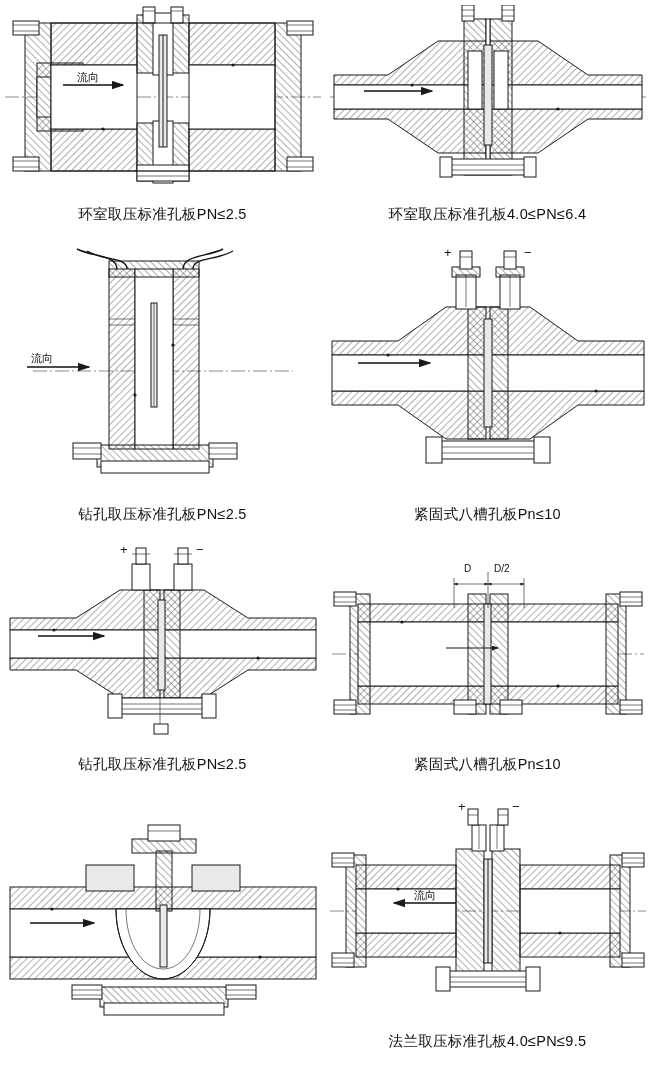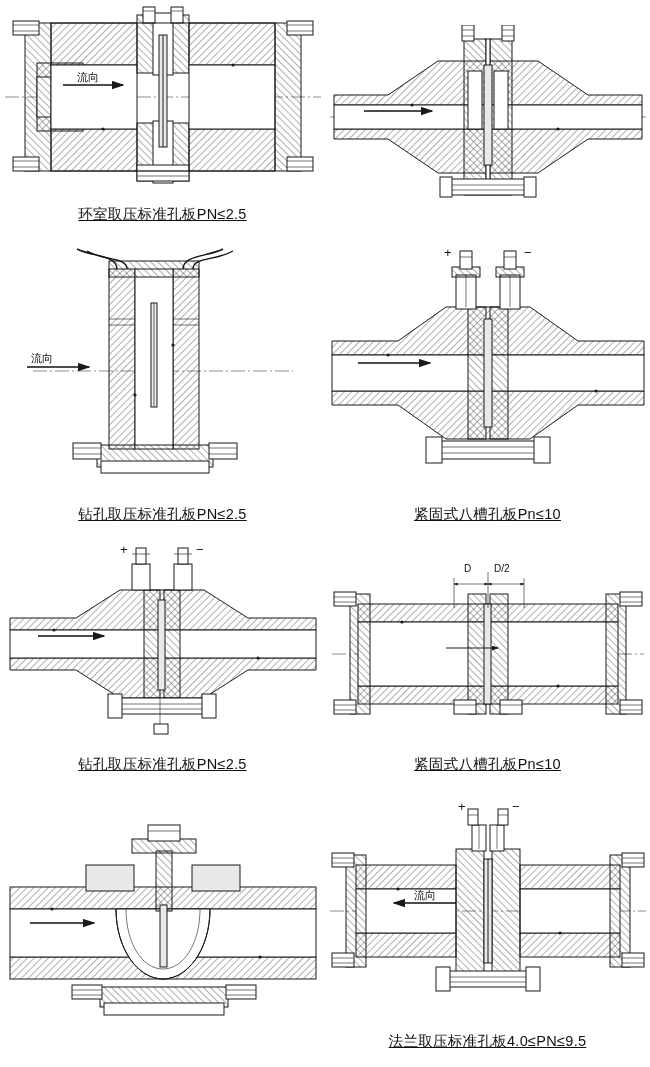--- a/index.html
+++ b/index.html
@@ -44,21 +44,20 @@
     display: block;
   }
   .caption {
     font-size: 14.5px;
     font-family: "Liberation Sans", sans-serif;
     letter-spacing: 0.3px;
     text-align: center;
     padding: 6px 4px 16px 4px;
     white-space: nowrap;
     color: #111;
-    text-decoration: underline;
   }
   
   .ln { stroke: #1a1a1a; stroke-width: 1; fill: none; }
   .ln-thin { stroke: #1a1a1a; stroke-width: 0.6; fill: none; }
   .ln-thick { stroke: #111; stroke-width: 1.4; fill: none; }
   .dash-center { stroke: #6f6f6f; stroke-width: 0.8; fill: none; stroke-dasharray: 14 3 2 3; }
   .hatch-a { fill: url(#hatchA); stroke: #1a1a1a; stroke-width: 1; }
   .hatch-b { fill: url(#hatchB); stroke: #1a1a1a; stroke-width: 1; }
   .white { fill: #ffffff; stroke: #1a1a1a; stroke-width: 1; }
   .grey { fill: #e9e9e9; stroke: #1a1a1a; stroke-width: 1; }
@@ -200,20 +199,21 @@
             <rect class="white" x="112" y="152" width="12" height="20"></rect>
             <rect class="white" x="196" y="152" width="12" height="20"></rect>
           </g>
 
           <line class="ln-thick" x1="36" y1="86" x2="104" y2="86" marker-end="url(#ah)"></line>
 
           <circle class="dot" cx="230" cy="104" r="1.6"></circle>
           <circle class="dot" cx="84" cy="80" r="1.6"></circle>
         </svg>
       </div>
+      <div class="caption">环室取压标准孔板4.0≤PN≤6.4</div>
     </div>
 
     <div class="cell">
       <div class="figure">
         <svg width="300" height="250" viewBox="0 0 300 250">
           <line class="dash-center" x1="20" y1="126" x2="280" y2="126"></line>
 
           <rect class="hatch-a" x="96" y="24" width="26" height="180"></rect>
           <rect class="hatch-a" x="160" y="24" width="26" height="180"></rect>
           <rect class="white" x="122" y="24" width="38" height="180"></rect>

